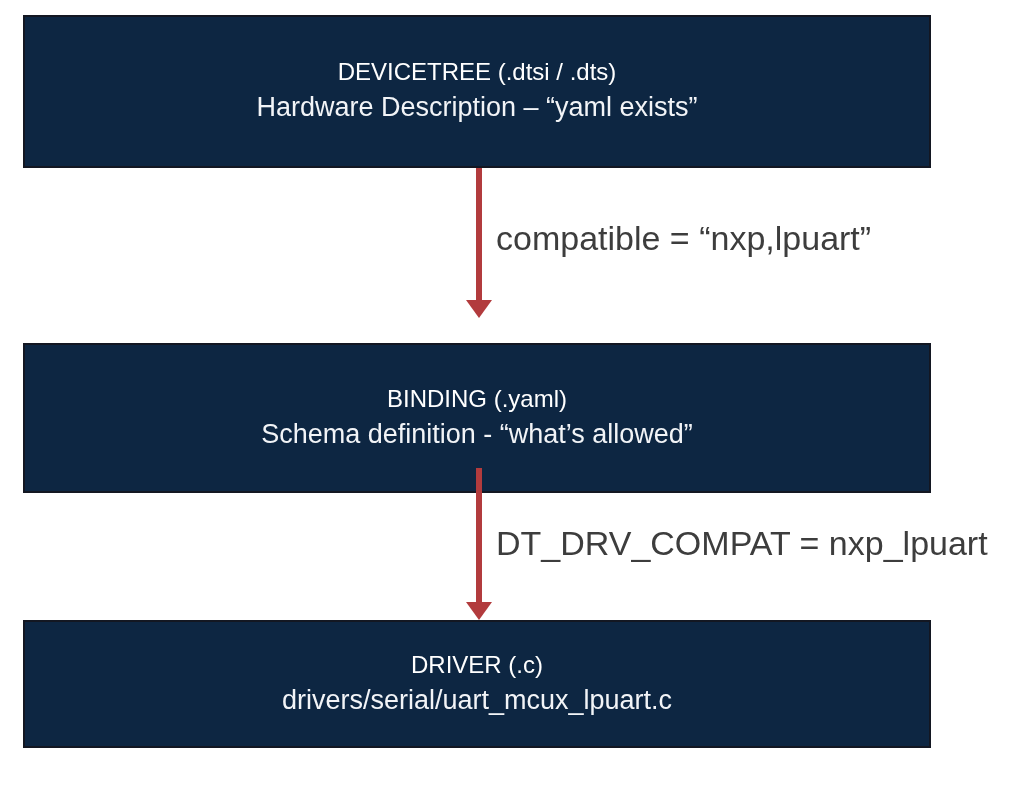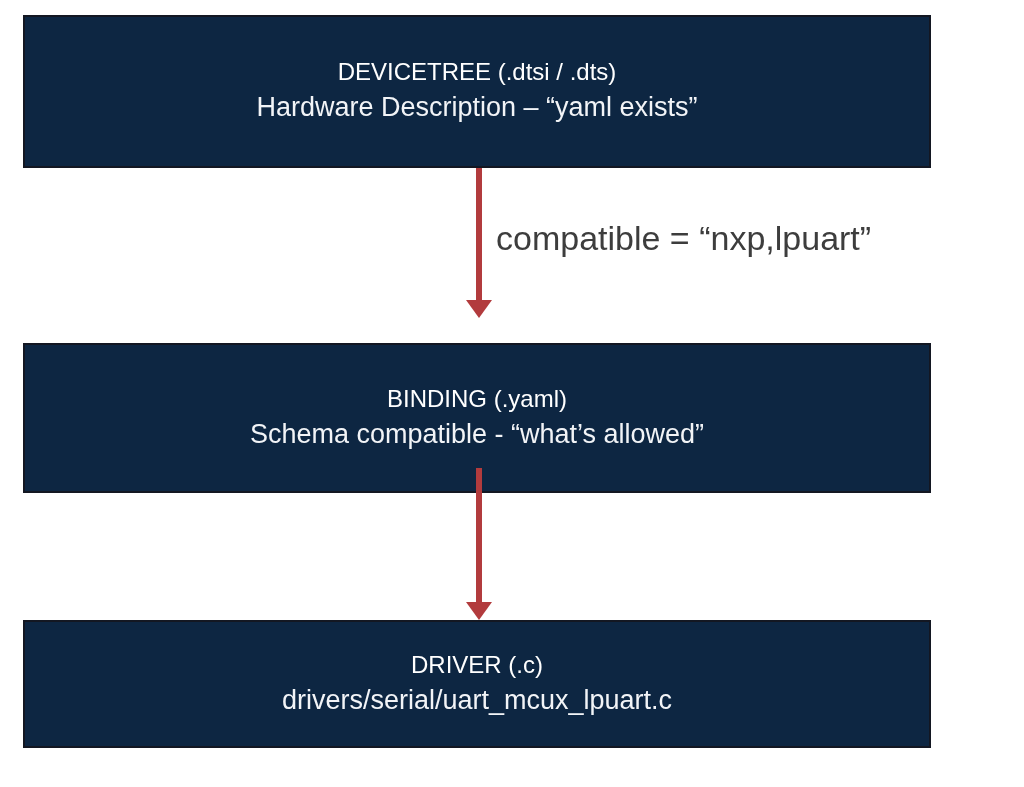--- a/index.html
+++ b/index.html
@@ -97,26 +97,27 @@
   </div>
 
   <div class="arrow arrow-1">
     <div class="shaft"></div>
     <div class="head"></div>
   </div>
   <div class="arrow-label arrow-label-1">compatible = “nxp,lpuart”</div>
 
   <div class="box box-binding">
     <div class="box-title">BINDING (.yaml)</div>
-    <div class="box-sub">Schema compatible - “what’s allowed”</div>
+    <div class="box-sub">Schema definition - “what’s allowed”</div>
   </div>
 
   <div class="arrow arrow-2">
     <div class="shaft"></div>
     <div class="head"></div>
   </div>
+  <div class="arrow-label arrow-label-2">DT_DRV_COMPAT = nxp_lpuart</div>
 
   <div class="box box-driver">
     <div class="box-title">DRIVER (.c)</div>
     <div class="box-path">drivers/serial/uart_mcux_lpuart.c</div>
   </div>
 
 </div>
 
 </body></html>

